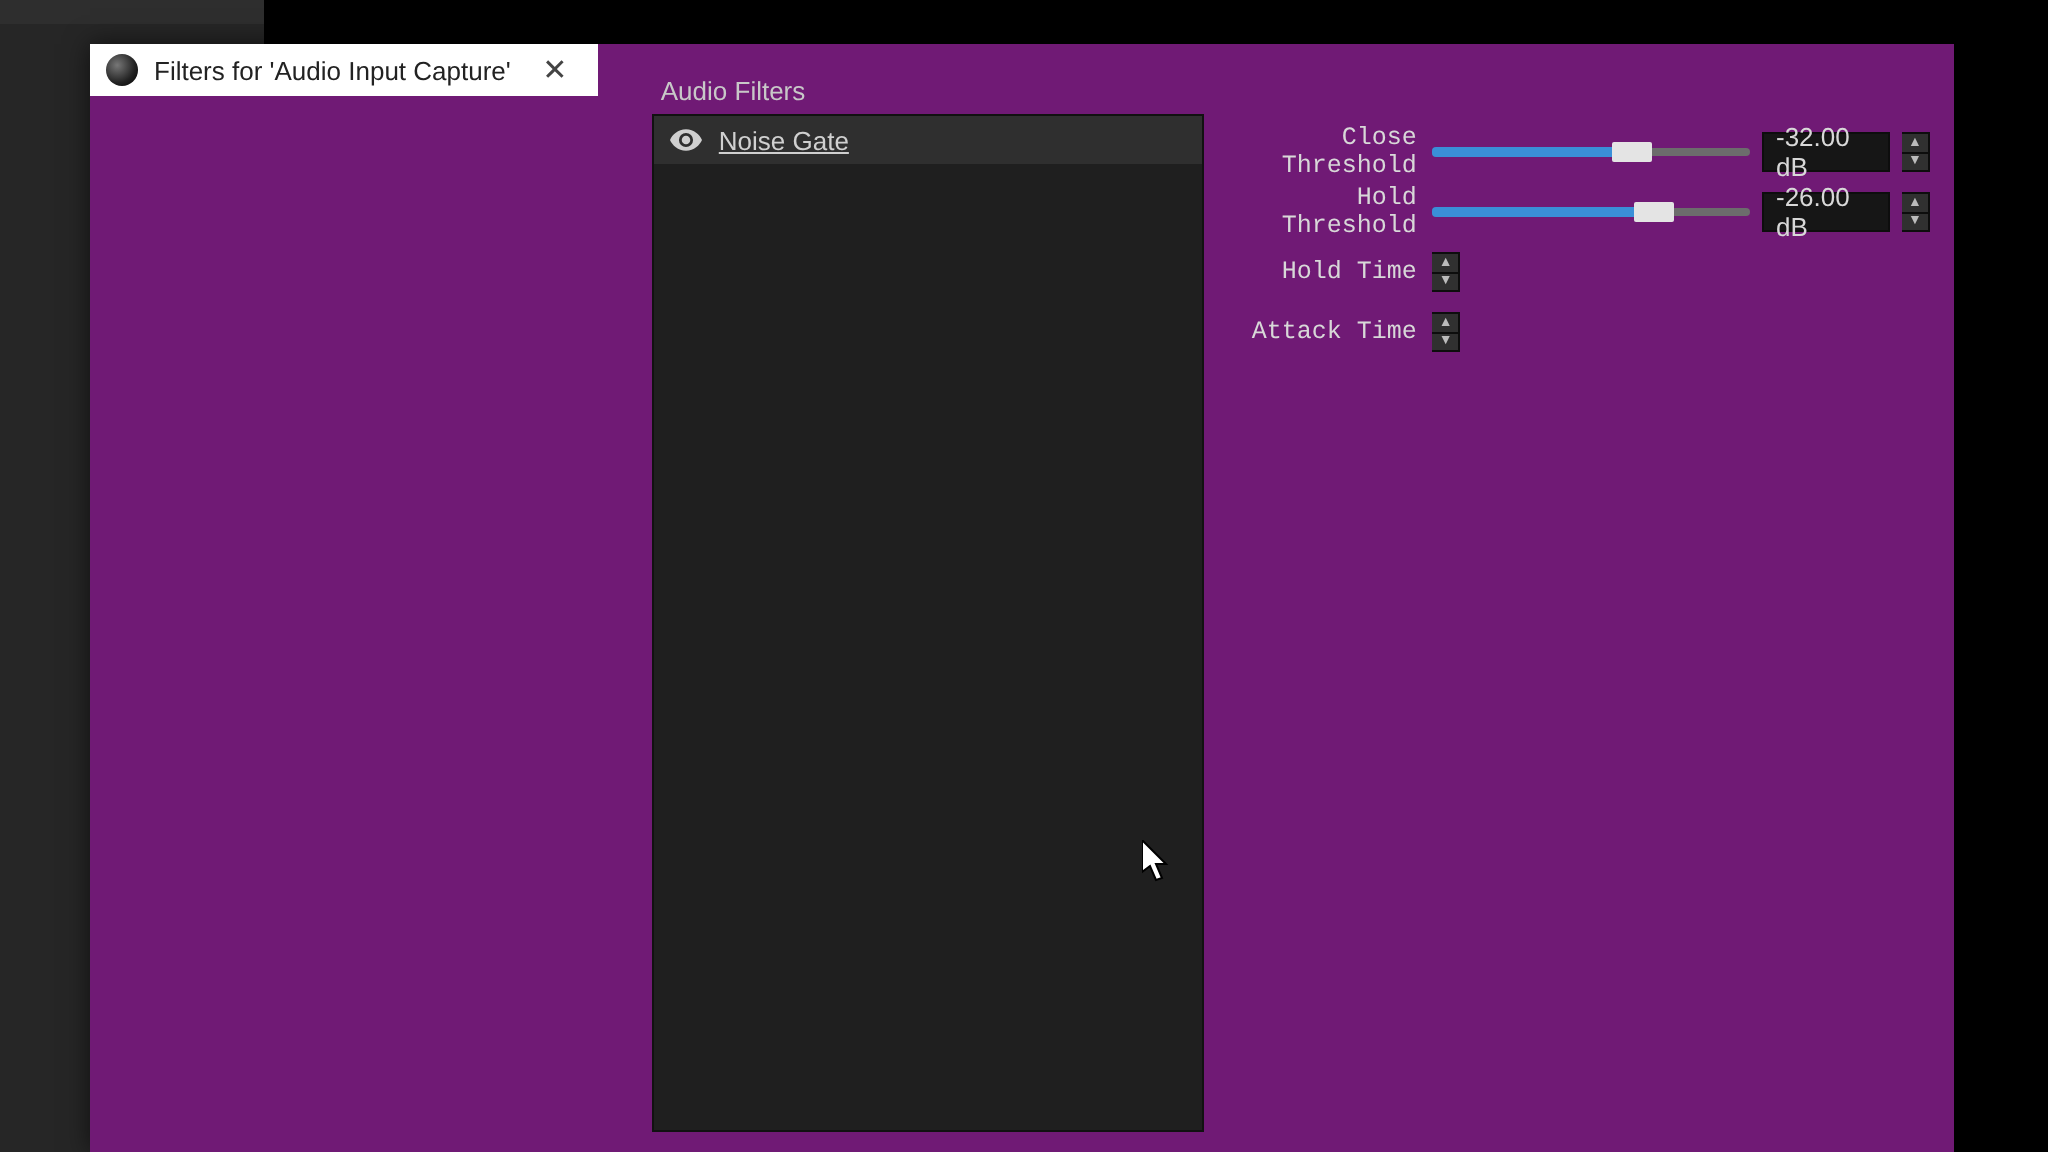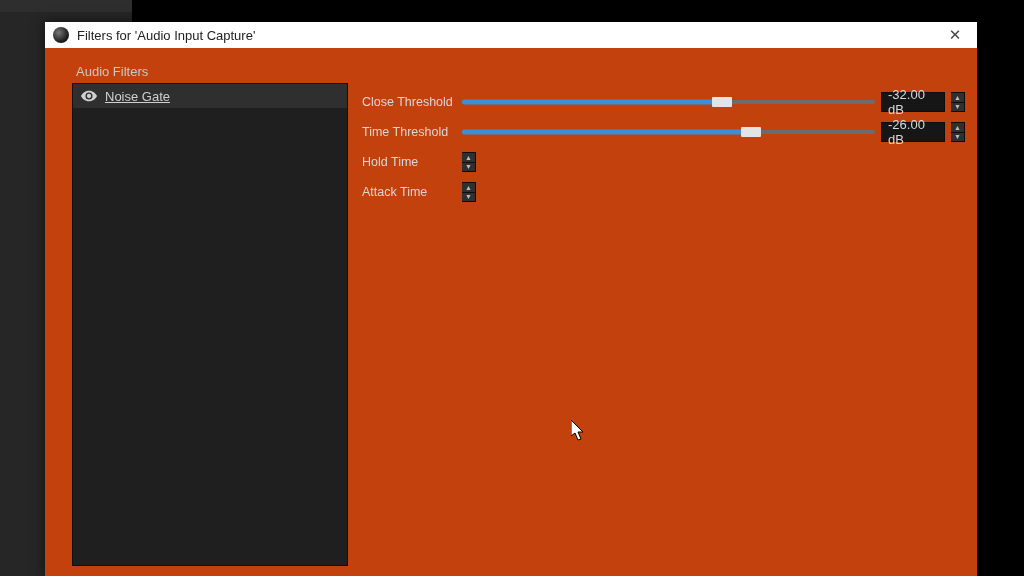--- a/index.html
+++ b/index.html
@@ -13,23 +13,23 @@
   }
   .outer-chrome-top {
     position: absolute; left: 0; top: 0; width: 132px; height: 12px;
     background: #2e2e2e;
   }
 
   .dialog {
     position: absolute;
     left: 45px; top: 22px;
     width: 932px; height: 554px;
-    background: #c2410c;
+    background: #701a75;
     box-shadow: 0 0 12px rgba(0,0,0,0.6);
-    display: flex; flex-direction: column;
+    display: flex; flex-direction: row;
   }
 
   .titlebar {
     height: 26px;
     background: #ffffff;
     color: #222;
     display: flex; align-items: center;
     padding: 0 8px;
     gap: 8px;
   }
@@ -83,24 +83,25 @@
     flex: 1;
     padding: 4px 2px 0 14px;
   }
   .prop-row {
     display: flex; align-items: center;
     height: 30px;
     gap: 6px;
   }
   .prop-label {
     width: 94px;
-    text-align: left;
+    text-align: right;
     font-size: 12.5px;
     color: #d8d8d8;
     padding-right: 2px;
+    font-family: Liberation Mono, monospace;
   }
   .slider-wrap {
     flex: 1; position: relative;
     height: 14px;
     display: flex; align-items: center;
   }
   .slider-track {
     position: absolute; left: 0; right: 0; top: 50%; transform: translateY(-50%);
     height: 4px; background: #6c6c6c; border-radius: 2px;
   }
@@ -186,21 +187,21 @@
             <div class="slider-thumb" style="left:63%"></div>
           </div>
           <div class="value-box wide">-32.00 dB</div>
           <div class="spinner">
             <div class="spin-btn">▲</div>
             <div class="spin-btn">▼</div>
           </div>
         </div>
 
         <div class="prop-row">
-          <div class="prop-label">Time Threshold</div>
+          <div class="prop-label">Hold Threshold</div>
           <div class="slider-wrap">
             <div class="slider-track"></div>
             <div class="slider-fill" style="width:70%"></div>
             <div class="slider-thumb" style="left:70%"></div>
           </div>
           <div class="value-box wide">-26.00 dB</div>
           <div class="spinner">
             <div class="spin-btn">▲</div>
             <div class="spin-btn">▼</div>
           </div>

